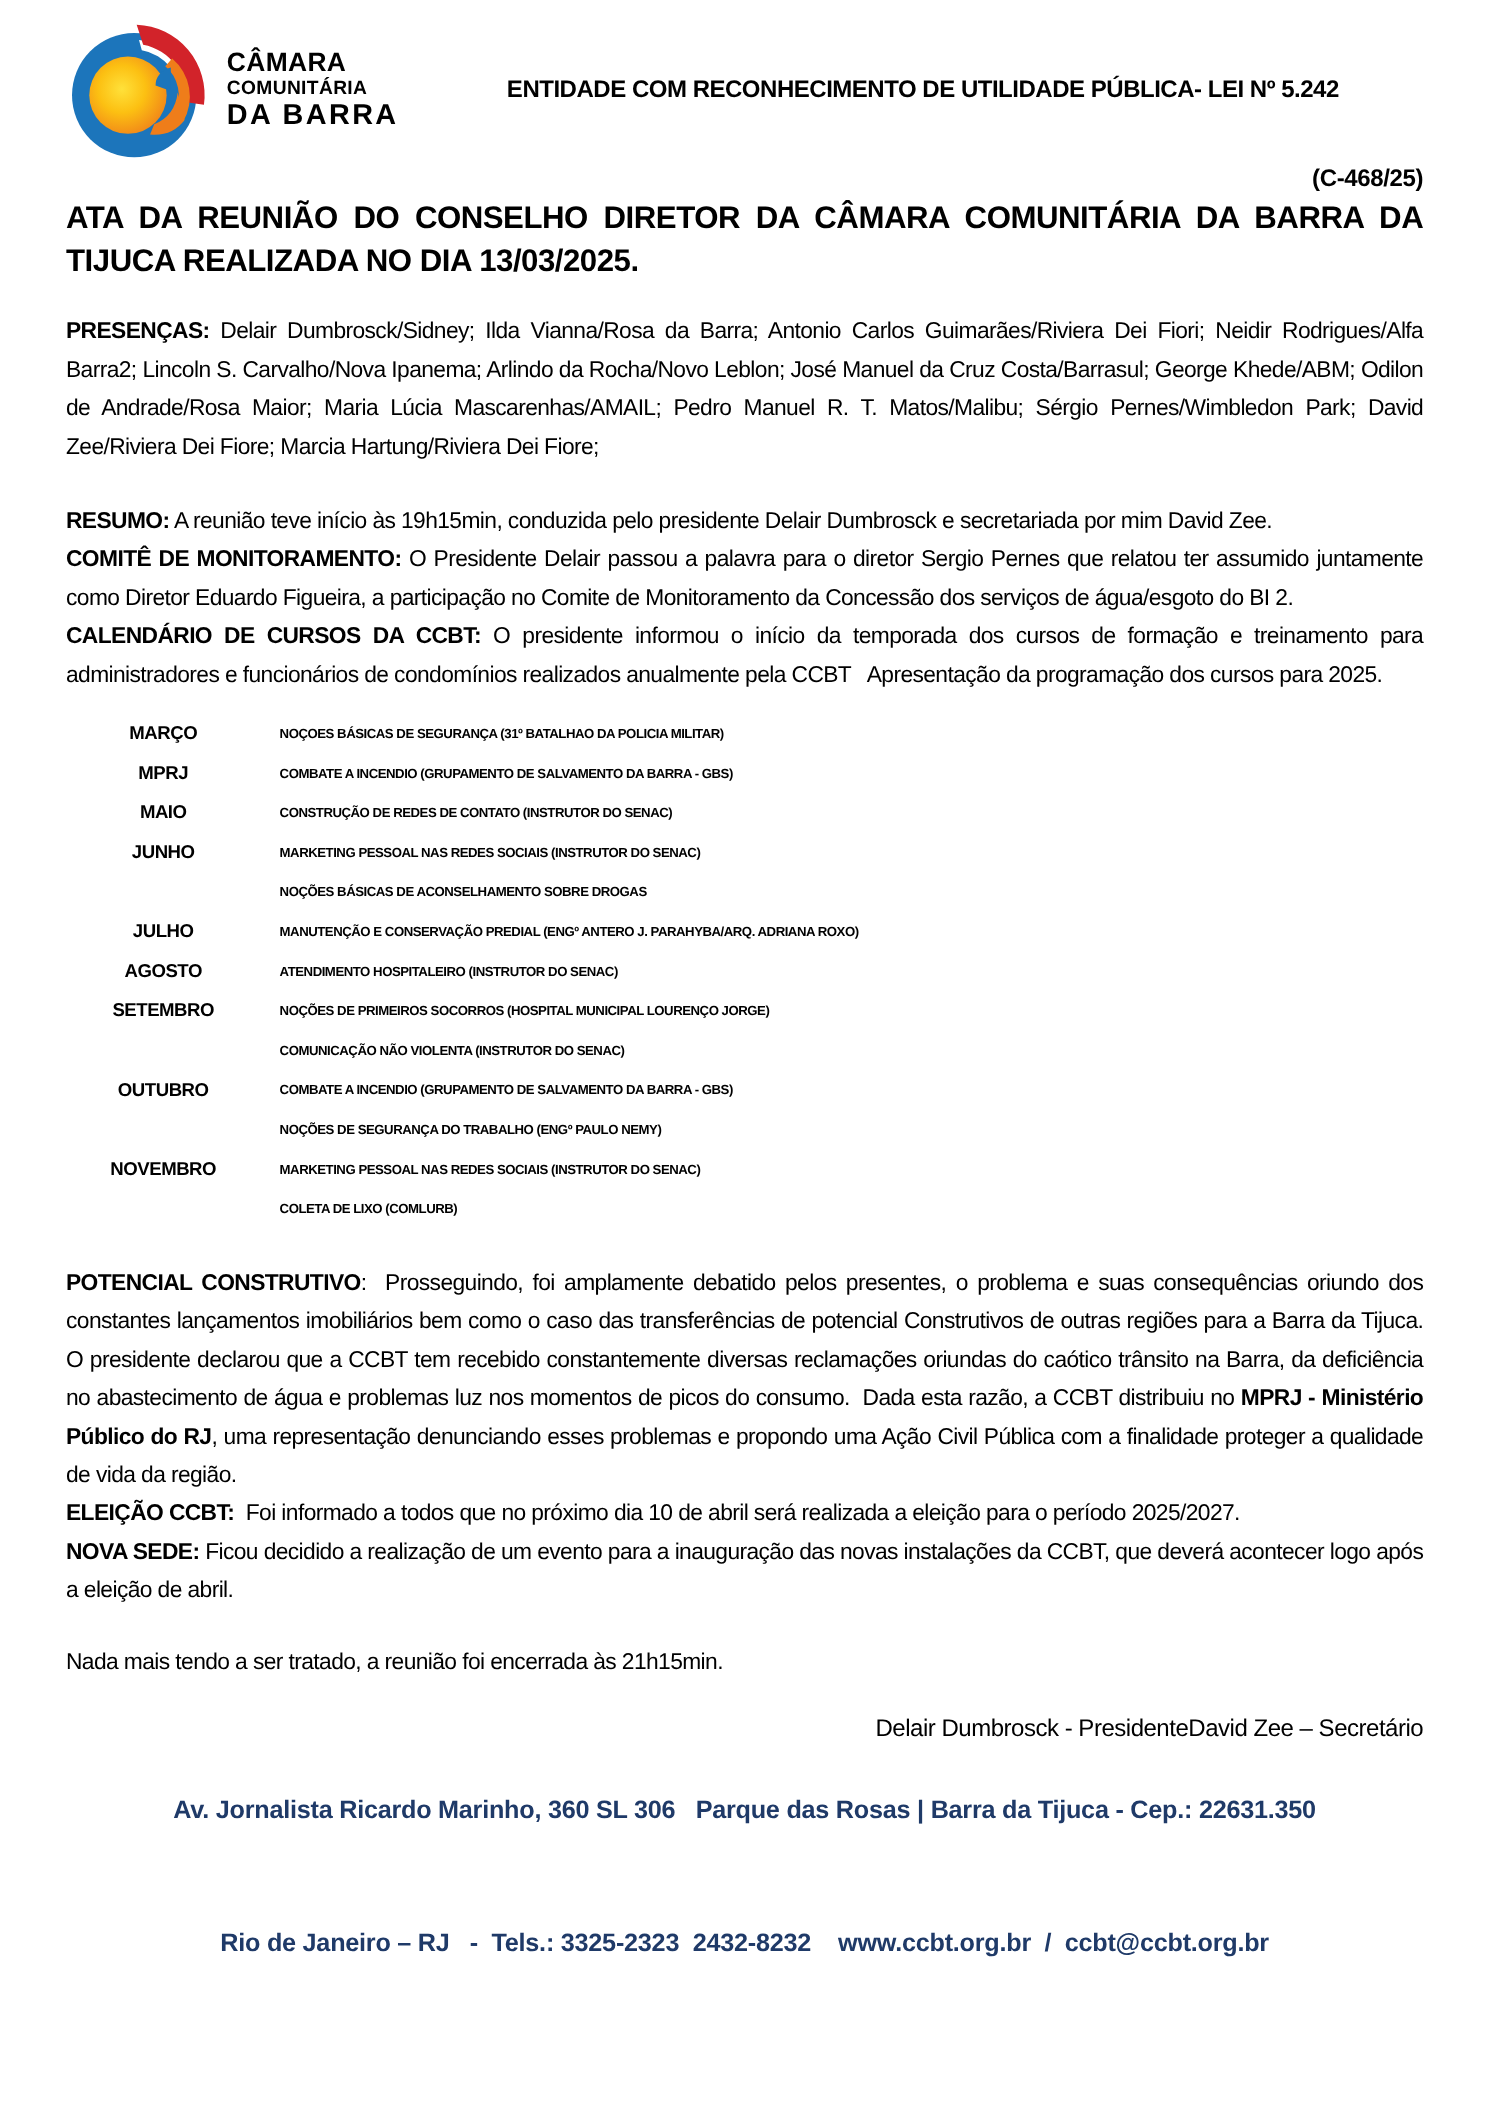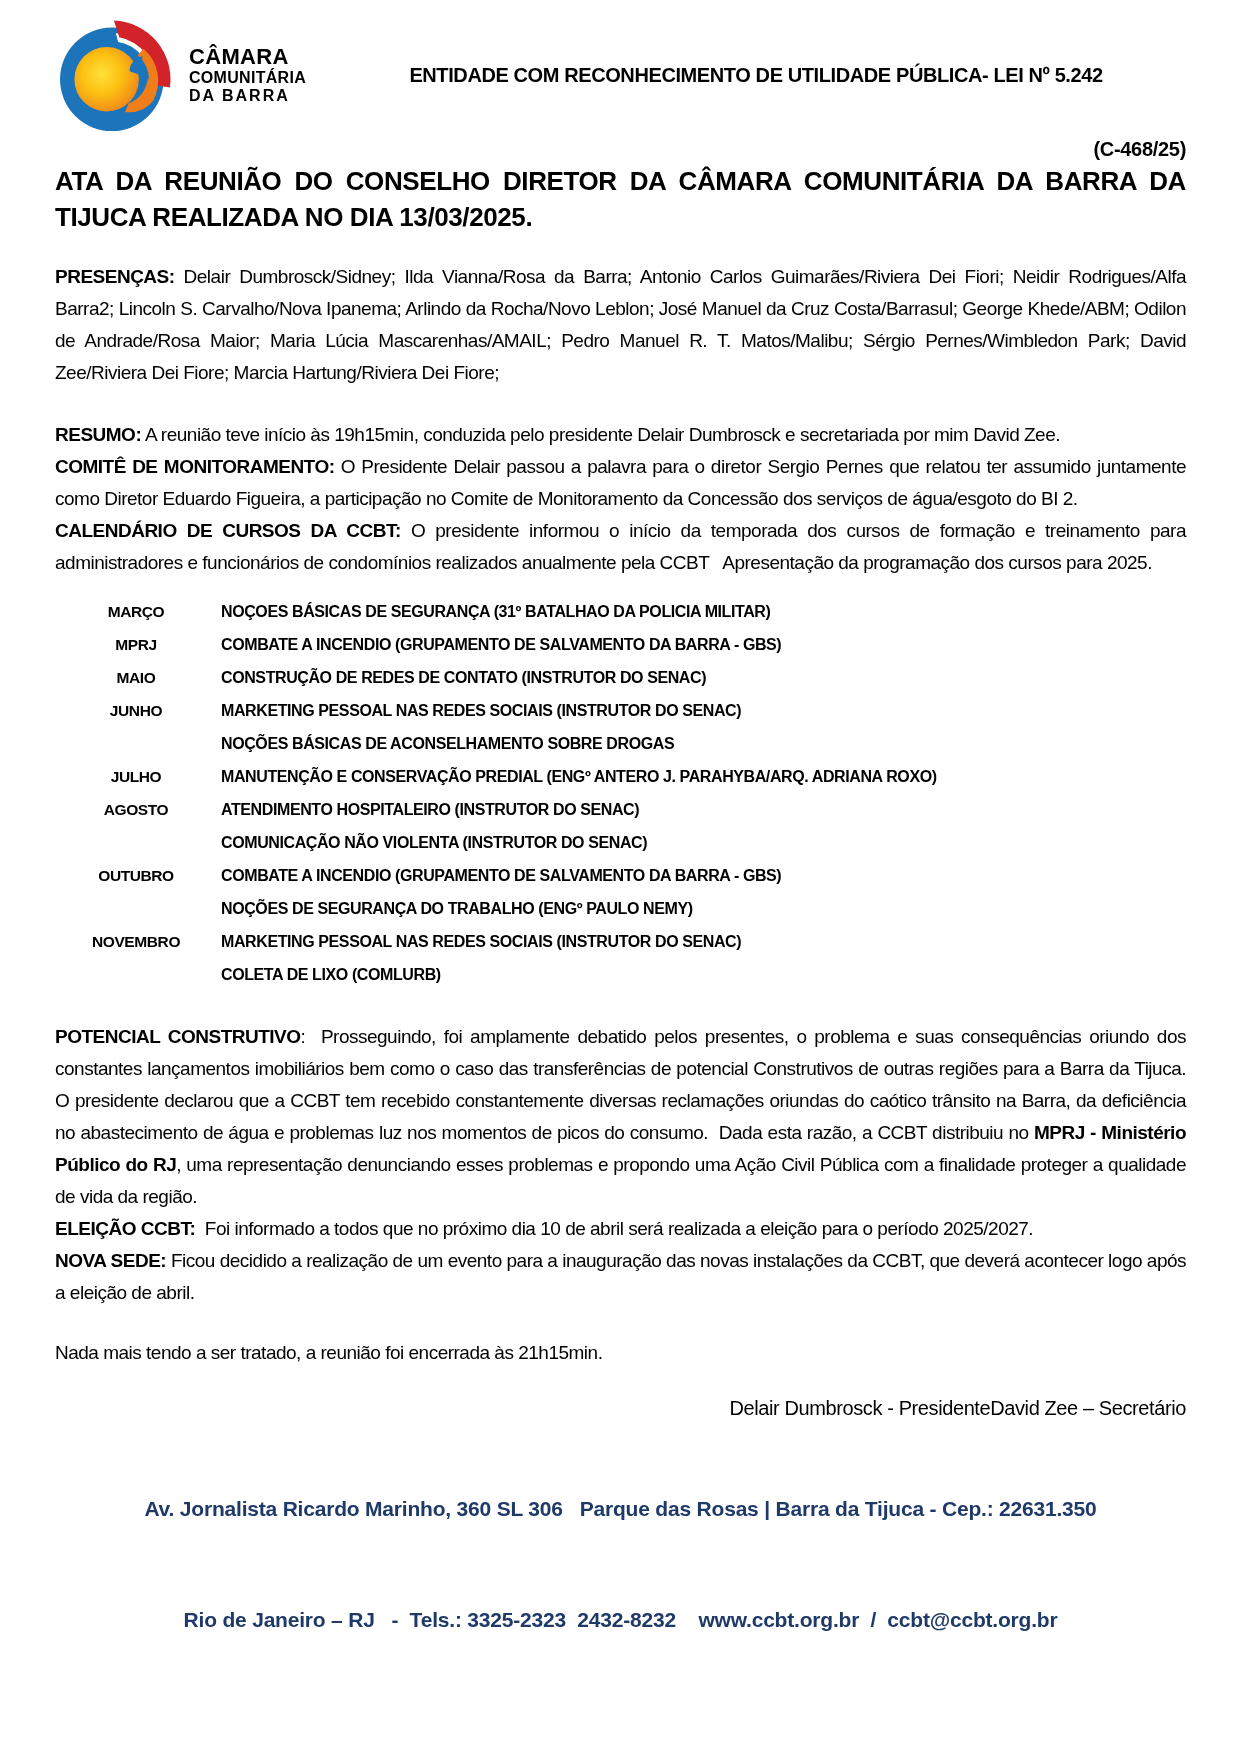--- a/index.html
+++ b/index.html
@@ -15,21 +15,21 @@
     color:#000;
     border-radius:31px;
   }
   
   .letterhead{display:flex;align-items:center;height:122px;}
   .logo{display:flex;align-items:center;gap:10px;flex:0 0 auto;}
   .logo svg{display:block;}
   .logo-text{font-weight:bold;line-height:1.12;letter-spacing:.3px;}
   .logo-text .l1{font-size:22px;}
   .logo-text .l2{font-size:16px;}
-  .logo-text .l3{font-size:16px;letter-spacing:2px;}
+  .logo-text .l3{font-size:24px;letter-spacing:2px;}
   .banner{
     flex:1;text-align:center;font-weight:bold;font-size:20px;
     letter-spacing:-0.4px;padding:0 10px 0 30px;
   }
   
   .doc-code{text-align:right;font-weight:bold;font-size:20px;margin-top:2px;letter-spacing:-0.3px;}
   .title{
     margin:2px 0 0 0;font-size:26px;line-height:36px;font-weight:bold;
     text-align:justify;letter-spacing:-0.4px;
   }
@@ -41,21 +41,21 @@
   .para b,.para strong{letter-spacing:-0.5px;}
   .mt-gap{margin-top:30px;}
   .mt-gap-sm{margin-top:26px;}
   
   .calendar{margin:16px 0 0 22px;}
   .cal-row{display:grid;grid-template-columns:118px 1fr;column-gap:26px;height:33px;align-items:center;}
   .cal-month{
     text-align:center;font-weight:bold;font-size:15.5px;letter-spacing:-0.4px;
   }
   .cal-course{
-    font-weight:bold;font-size:16px;letter-spacing:-0.4px;white-space:nowrap;
+    font-weight:bold;font-size:11px;letter-spacing:-0.4px;white-space:nowrap;margin-left:12px;
   }
   
   .closing{margin-top:28px;}
   .signatures{
     display:flex;justify-content:flex-end;align-items:baseline;
     margin-top:28px;font-size:20px;letter-spacing:-0.4px;
   }
   
   .footer{
     position:absolute;left:55px;right:55px;bottom:42px;
@@ -127,20 +127,24 @@
       </div>
     <div class="cal-row">
         <div class="cal-month">JULHO</div>
         <div class="cal-course">MANUTENÇÃO E CONSERVAÇÃO PREDIAL (ENGº ANTERO J. PARAHYBA/ARQ. ADRIANA ROXO)</div>
       </div>
     <div class="cal-row">
         <div class="cal-month">AGOSTO</div>
         <div class="cal-course">ATENDIMENTO HOSPITALEIRO (INSTRUTOR DO SENAC)</div>
       </div>
     <div class="cal-row">
+        <div class="cal-month">SETEMBRO</div>
+        <div class="cal-course">NOÇÕES DE PRIMEIROS SOCORROS (HOSPITAL MUNICIPAL LOURENÇO JORGE)</div>
+      </div>
+    <div class="cal-row">
         <div class="cal-month"></div>
         <div class="cal-course">COMUNICAÇÃO NÃO VIOLENTA (INSTRUTOR DO SENAC)</div>
       </div>
     <div class="cal-row">
         <div class="cal-month">OUTUBRO</div>
         <div class="cal-course">COMBATE A INCENDIO (GRUPAMENTO DE SALVAMENTO DA BARRA - GBS)</div>
       </div>
     <div class="cal-row">
         <div class="cal-month"></div>
         <div class="cal-course">NOÇÕES DE SEGURANÇA DO TRABALHO (ENGº PAULO NEMY)</div>

